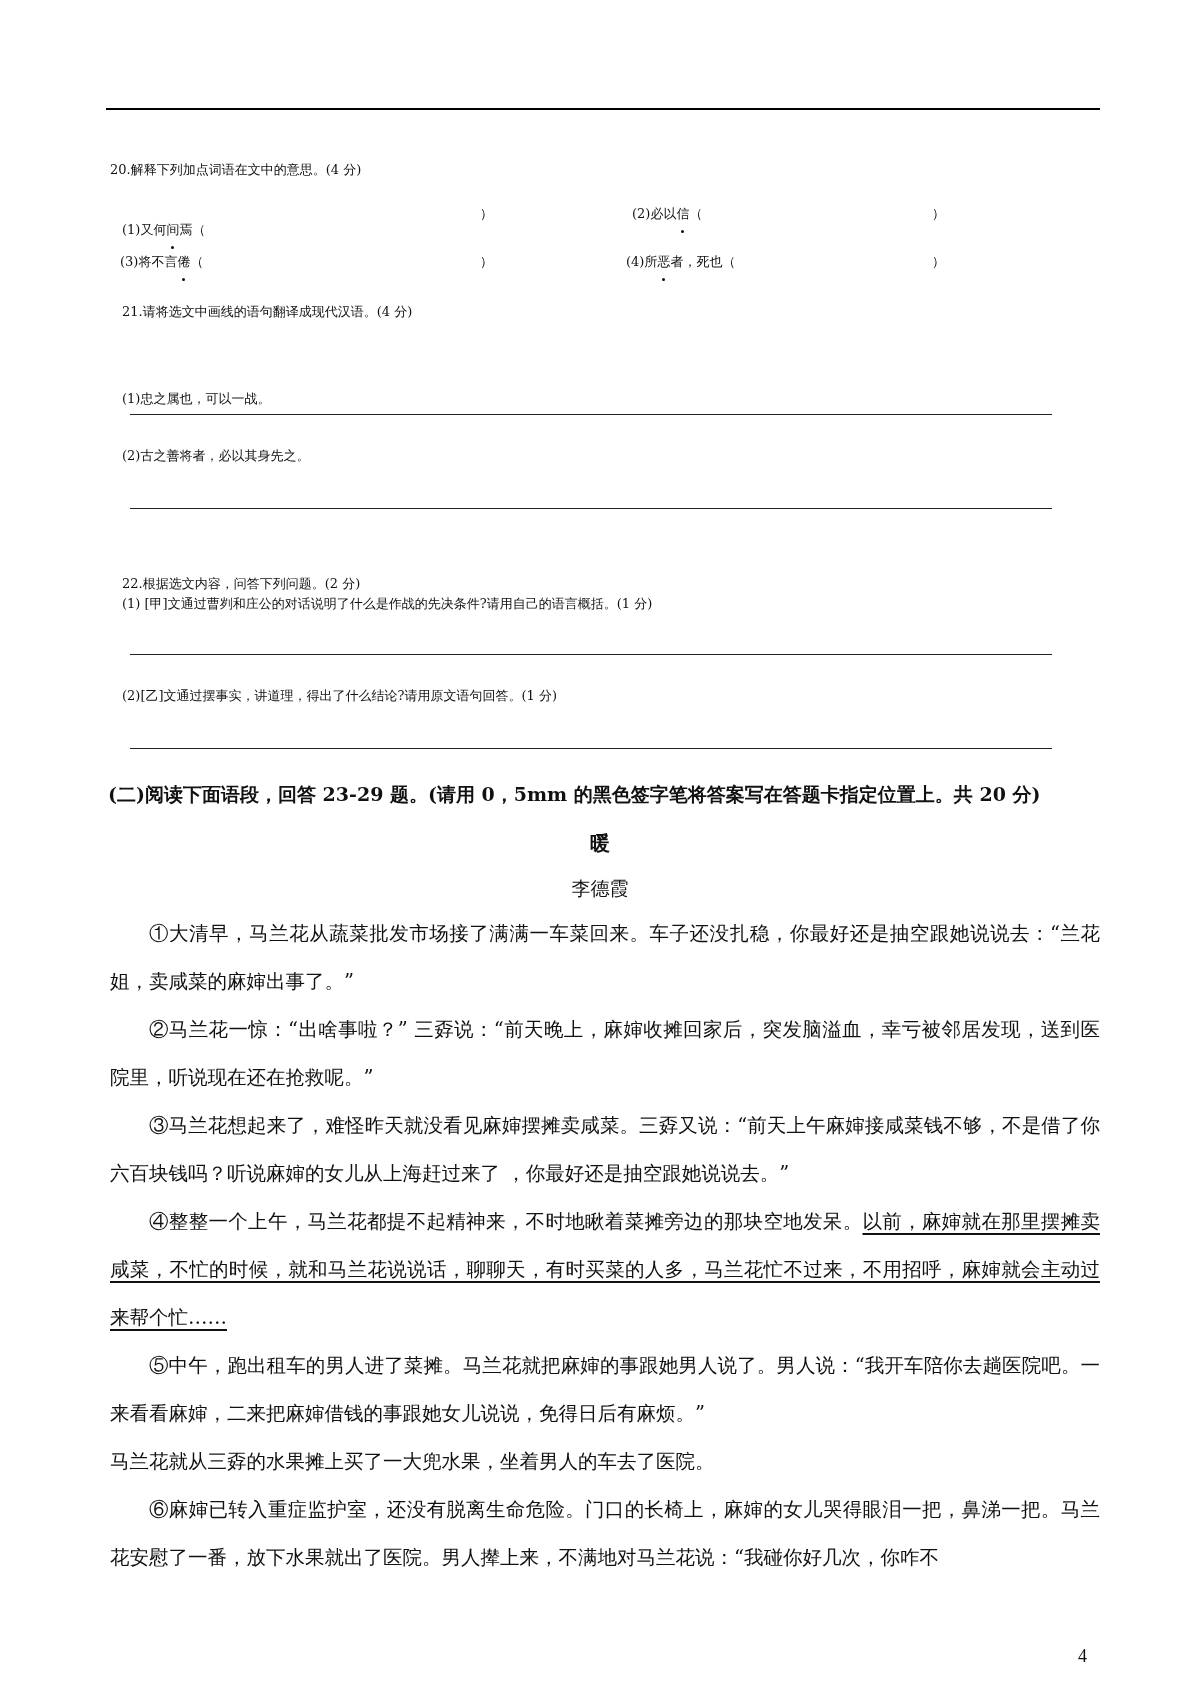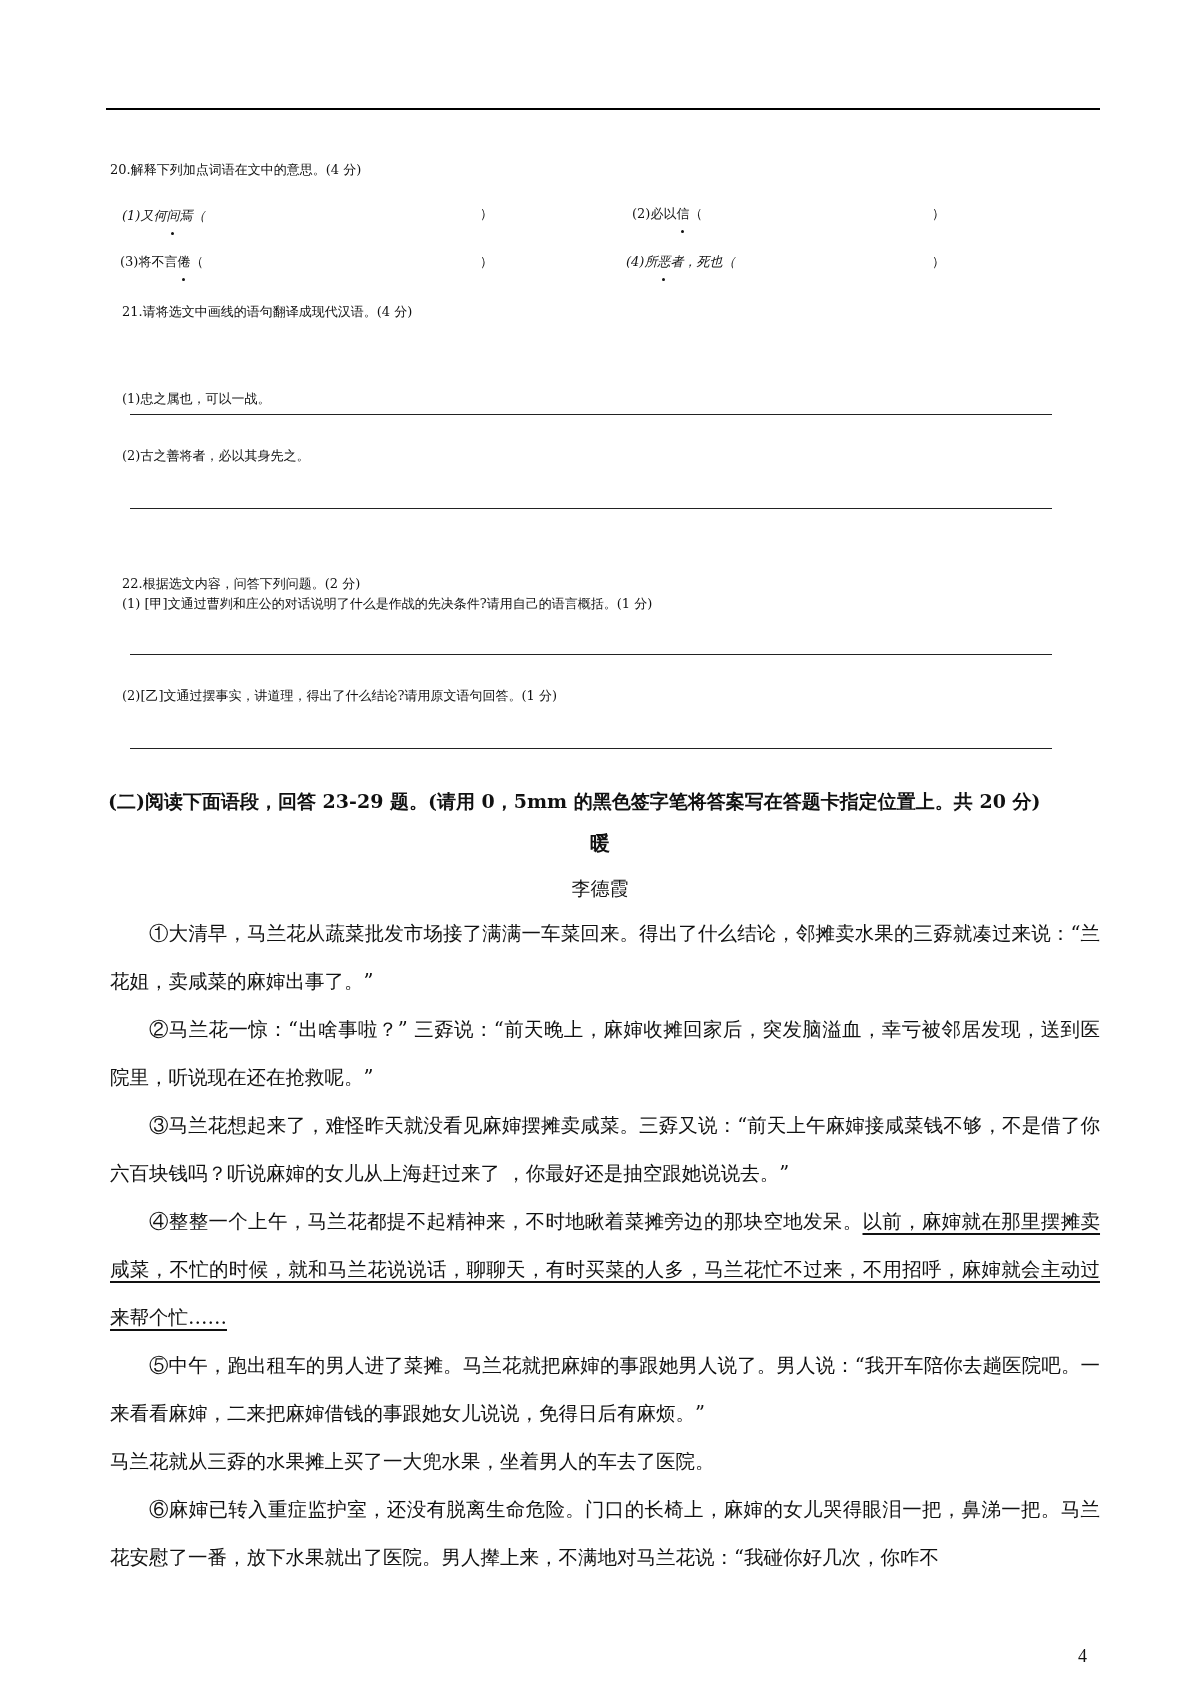--- a/index.html
+++ b/index.html
@@ -90,57 +90,57 @@
       font-family: "Liberation Serif", serif;
     }
   </style>
 </head>
 <body>
 
 <div class="top-rule"></div>
 
 <div class="line" style="left:110px; top:158px;">20.解释下列加点词语在文中的意思。(4 分)</div>
 
-<div class="line" style="left:122px; top:204px;font-style:italic;">
+<div class="line" style="left:122px; top:218px;">
   <span>(1)又何</span><span class="dot">间</span><span>焉（</span>
 </div>
 <div class="line" style="left:480px; top:202px;">）</div>
 
 <div class="line" style="left:632px; top:202px;">
   <span>(2)必以</span><span class="dot">信</span><span>（</span>
 </div>
 <div class="line" style="left:932px; top:202px;">）</div>
 
 <div class="line" style="left:120px; top:250px;">
   <span>(3)将不言</span><span class="dot">倦</span><span>（</span>
 </div>
 <div class="line" style="left:480px; top:250px;">）</div>
 
-<div class="line" style="left:626px; top:250px;font-style:italic;">
+<div class="line" style="left:626px; top:250px;">
   <span>(4)所</span><span class="dot">恶</span><span>者，死也（</span>
 </div>
 <div class="line" style="left:932px; top:250px;">）</div>
 
 <div class="line" style="left:122px; top:300px;">21.请将选文中画线的语句翻译成现代汉语。(4 分)</div>
 <div class="line" style="left:122px; top:350px;margin-top:37px;">(1)忠之属也，可以一战。</div>
 <div class="answer-line" style="top:414px;"></div>
 <div class="line" style="left:122px; top:444px;">(2)古之善将者，必以其身先之。</div>
 <div class="answer-line" style="top:508px;"></div>
 
 <div class="line" style="left:122px; top:544px;margin-top:28px;">22.根据选文内容，问答下列问题。(2 分)</div>
 <div class="line" style="left:122px; top:592px;">(1) [甲]文通过曹刿和庄公的对话说明了什么是作战的先决条件?请用自己的语言概括。(1 分)</div>
 <div class="answer-line" style="top:654px;"></div>
 <div class="line" style="left:122px; top:684px;">(2)[乙]文通过摆事实，讲道理，得出了什么结论?请用原文语句回答。(1 分)</div>
 <div class="answer-line" style="top:748px;"></div>
 
-<div class="line bold" style="left:108px; top:782px; font-size:19px;margin-top:7px;">(二)阅读下面语段，回答 23-29 题。(请用 0，5mm 的黑色签字笔将答案写在答题卡指定位置上。共 20 分)</div>
+<div class="line bold" style="left:108px; top:782px; font-size:19px;">(二)阅读下面语段，回答 23-29 题。(请用 0，5mm 的黑色签字笔将答案写在答题卡指定位置上。共 20 分)</div>
 <div class="title" style="top:830px;">暖</div>
 <div class="author" style="top:876px;">李德霞</div>
 
-<div class="para" style="top:910px;">①大清早，马兰花从蔬菜批发市场接了满满一车菜回来。得出了什么结论，邻摊卖水果的三孬就凑过来说：“兰花姐，卖咸菜的麻婶出事了。”</div>
+<div class="para" style="top:910px;">①大清早，马兰花从蔬菜批发市场接了满满一车菜回来。车子还没扎稳，你最好还是抽空跟她说说去：“兰花姐，卖咸菜的麻婶出事了。”</div>
 <div class="para" style="top:1006px;">②马兰花一惊：“出啥事啦？” 三孬说：“前天晚上，麻婶收摊回家后，突发脑溢血，幸亏被邻居发现，送到医院里，听说现在还在抢救呢。”</div>
 <div class="para" style="top:1102px;">③马兰花想起来了，难怪昨天就没看见麻婶摆摊卖咸菜。三孬又说：“前天上午麻婶接咸菜钱不够，不是借了你六百块钱吗？听说麻婶的女儿从上海赶过来了 ，你最好还是抽空跟她说说去。”</div>
 <div class="para" style="top:1198px;">
   <span>④整整一个上午，马兰花都提不起精神来，不时地瞅着菜摊旁边的那块空地发呆。</span><span class="underline">以前，麻婶就在那里摆摊卖咸菜，不忙的时候，就和马兰花说说话，聊聊天，有时买菜的人多，马兰花忙不过来，不用招呼，麻婶就会主动过来帮个忙……</span>
 </div>
 <div class="para" style="top:1342px;">⑤中午，跑出租车的男人进了菜摊。马兰花就把麻婶的事跟她男人说了。男人说：“我开车陪你去趟医院吧。一来看看麻婶，二来把麻婶借钱的事跟她女儿说说，免得日后有麻烦。”</div>
 <div class="para noindent" style="top:1438px;">马兰花就从三孬的水果摊上买了一大兜水果，坐着男人的车去了医院。</div>
 <div class="para" style="top:1486px;">⑥麻婶已转入重症监护室，还没有脱离生命危险。门口的长椅上，麻婶的女儿哭得眼泪一把，鼻涕一把。马兰花安慰了一番，放下水果就出了医院。男人撵上来，不满地对马兰花说：“我碰你好几次，你咋不</div>
 
 <div class="page-number">4</div>

